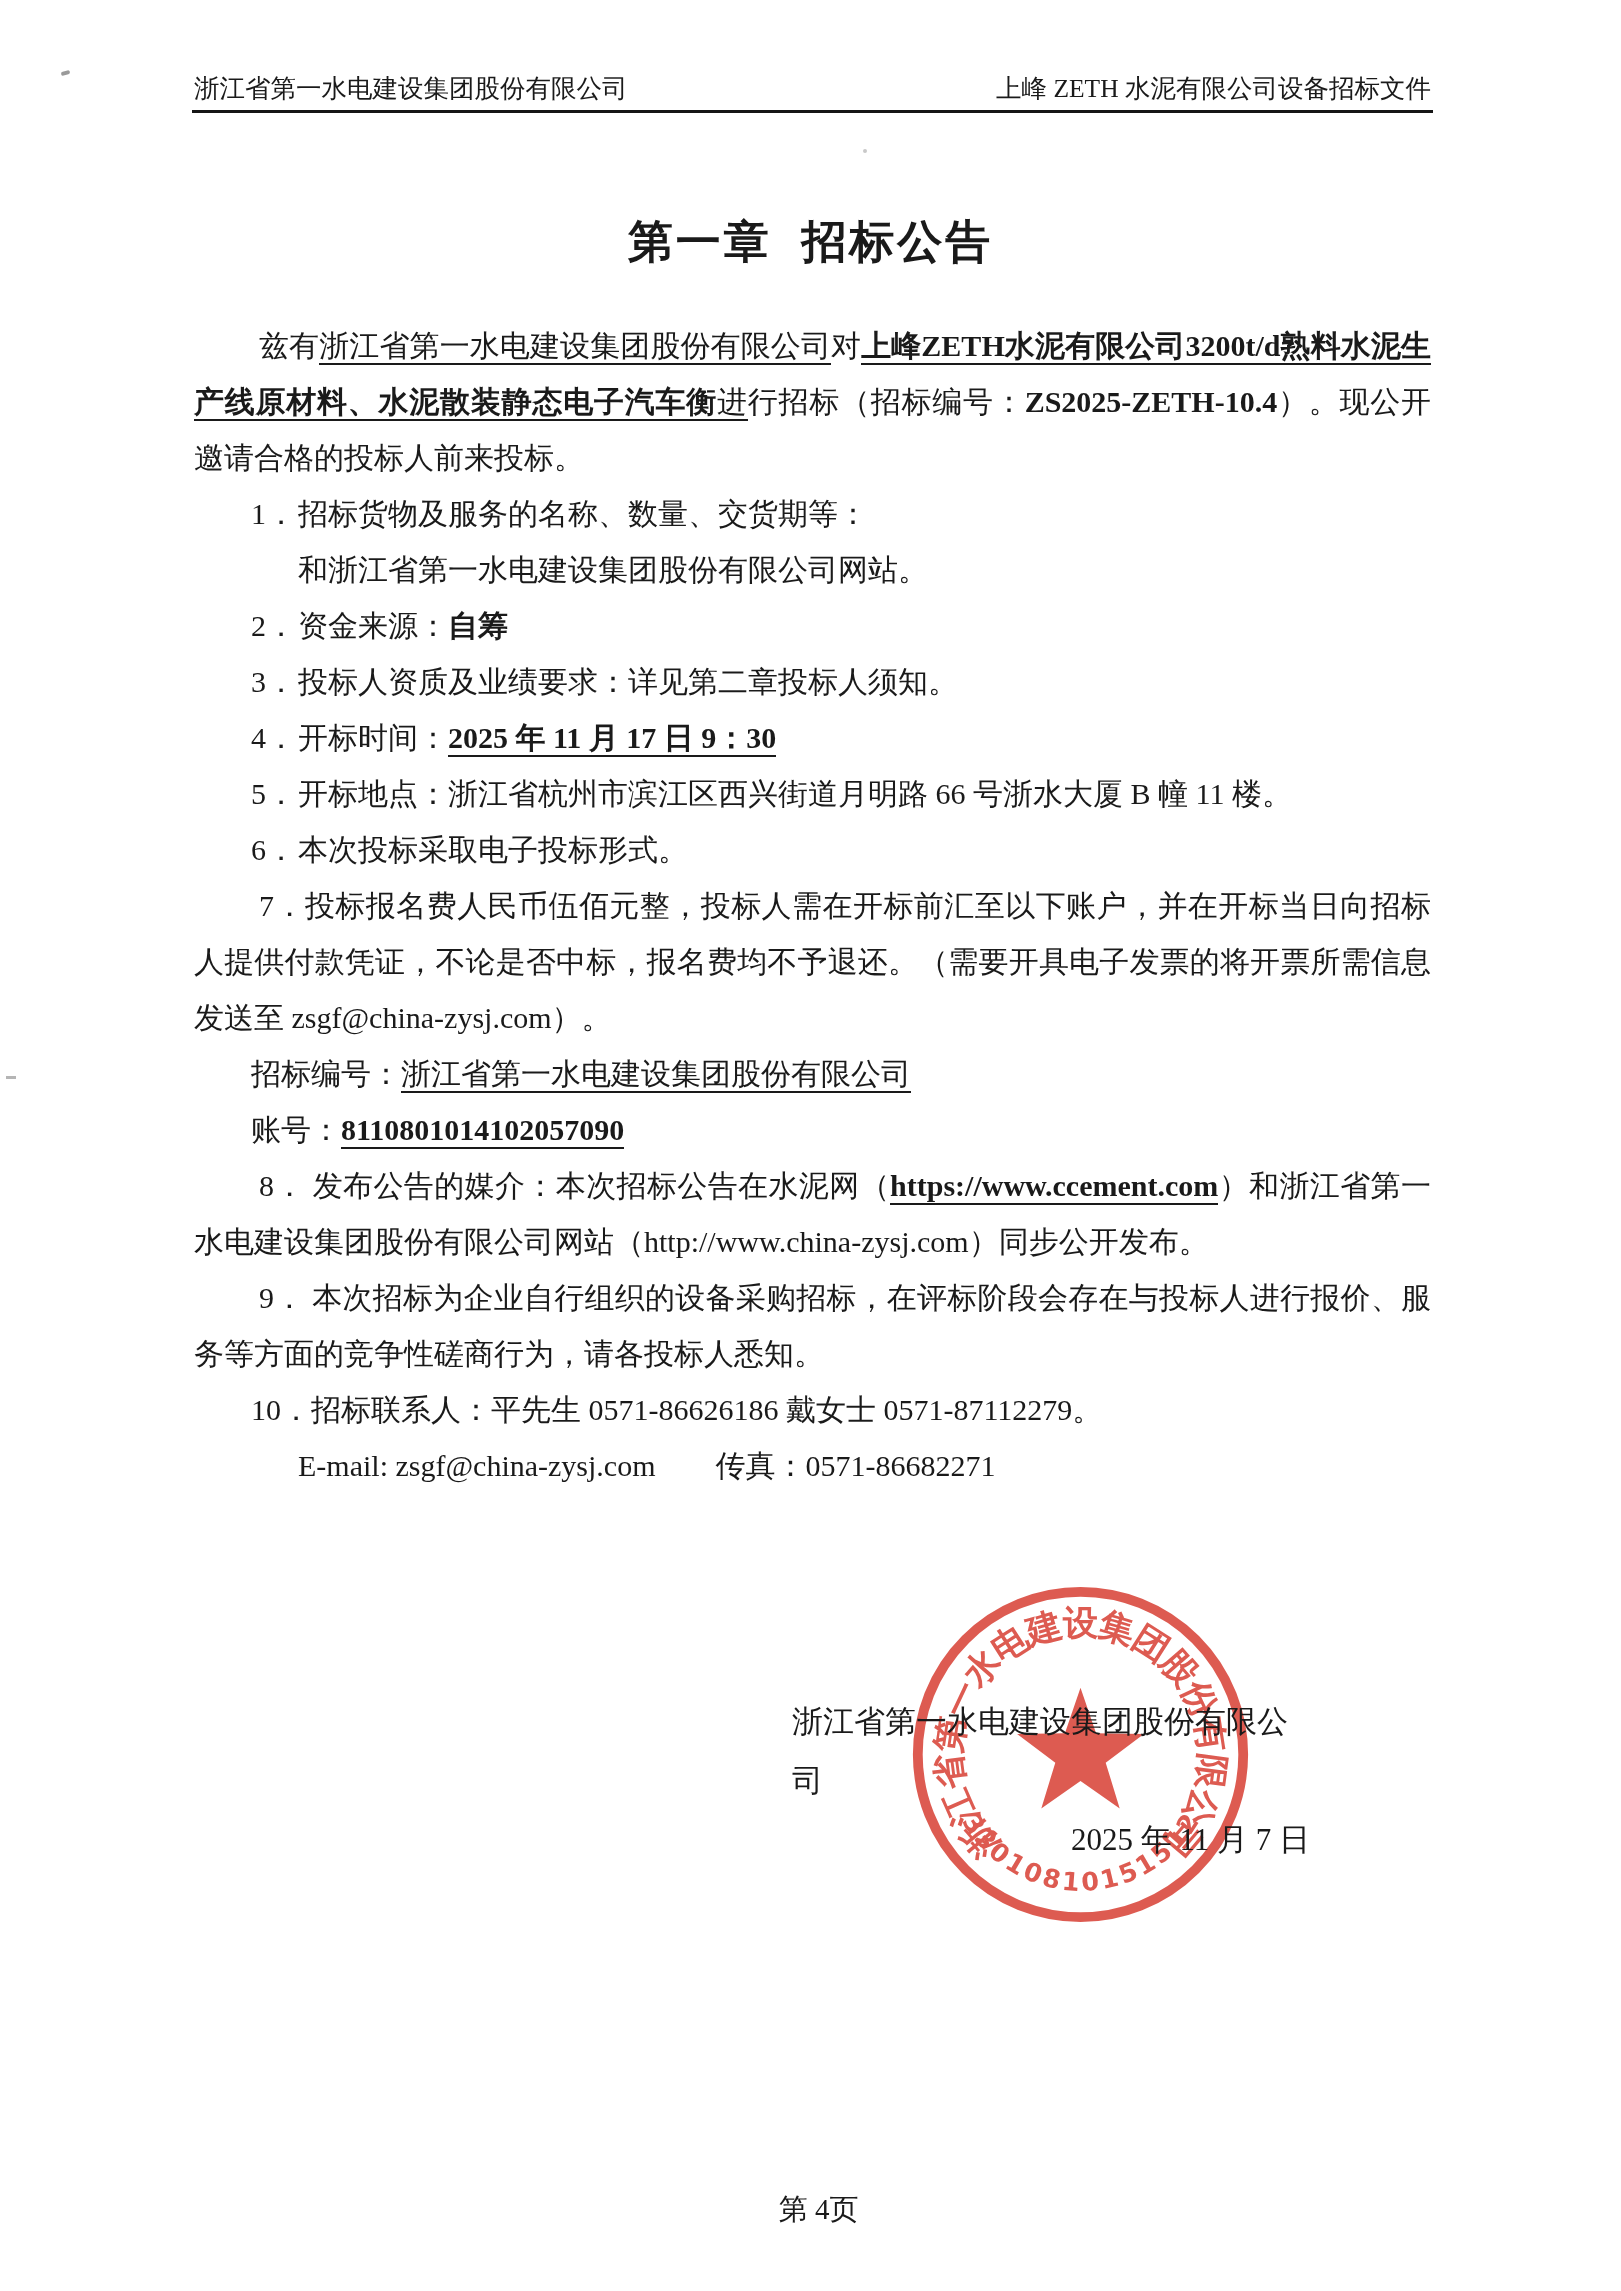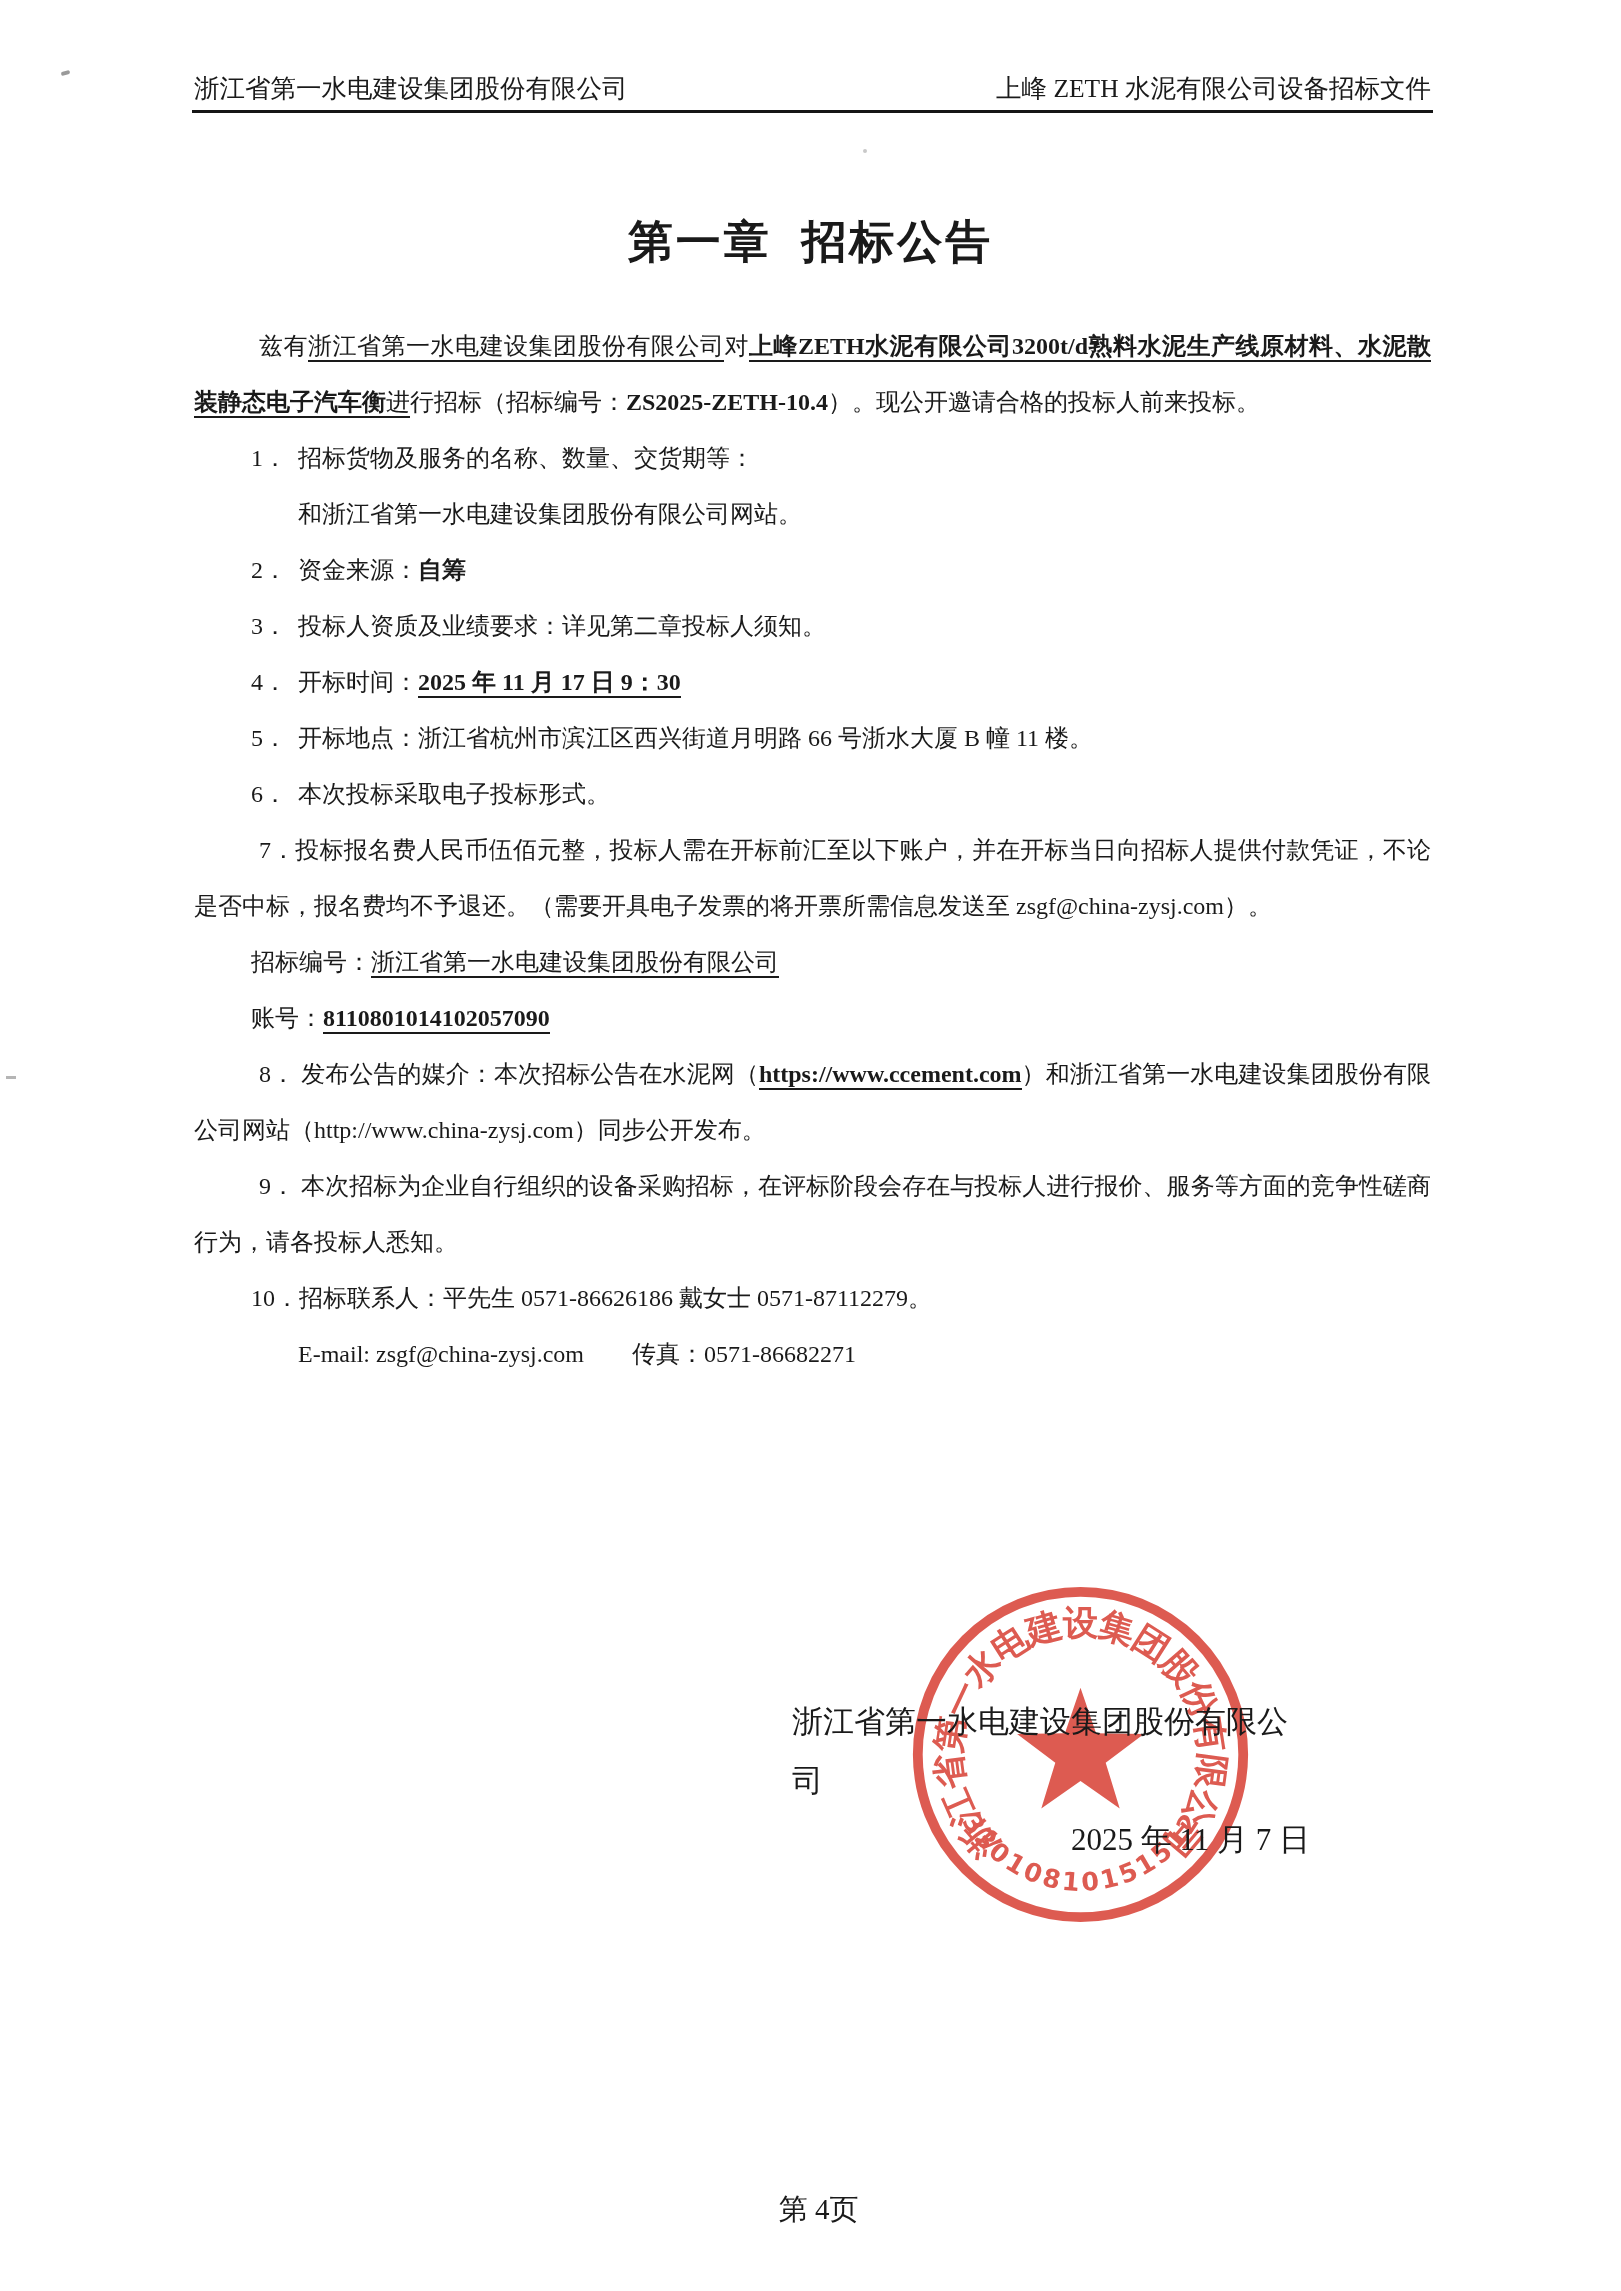--- a/index.html
+++ b/index.html
@@ -18,21 +18,21 @@
     position:absolute;top:110px;left:192px;width:1241px;height:2.9px;background:#151515;
   }
   
   .doc-title{
     position:absolute;top:212px;left:0;width:100%;text-align:center;
     font-size:45px;font-weight:bold;letter-spacing:2.9px;word-spacing:15.7px;
   }
   
   .doc-body{
     position:absolute;top:318px;left:194px;width:1237px;
-    font-size:24px;line-height:56px;text-align:justify;
+    font-size:30px;line-height:56px;text-align:justify;
   }
   .doc-body .line{margin:0;}
   .p{text-indent:65px;}
   .item{padding-left:57px;}
   .num{display:inline-block;min-width:47px;}
   .hang{padding-left:104px;}
   .sub{padding-left:57px;}
   .email{padding-left:104px;}
   .b{font-weight:bold;}
   .u{border-bottom:2.9px solid #1a1a1a;padding-bottom:1px;}

